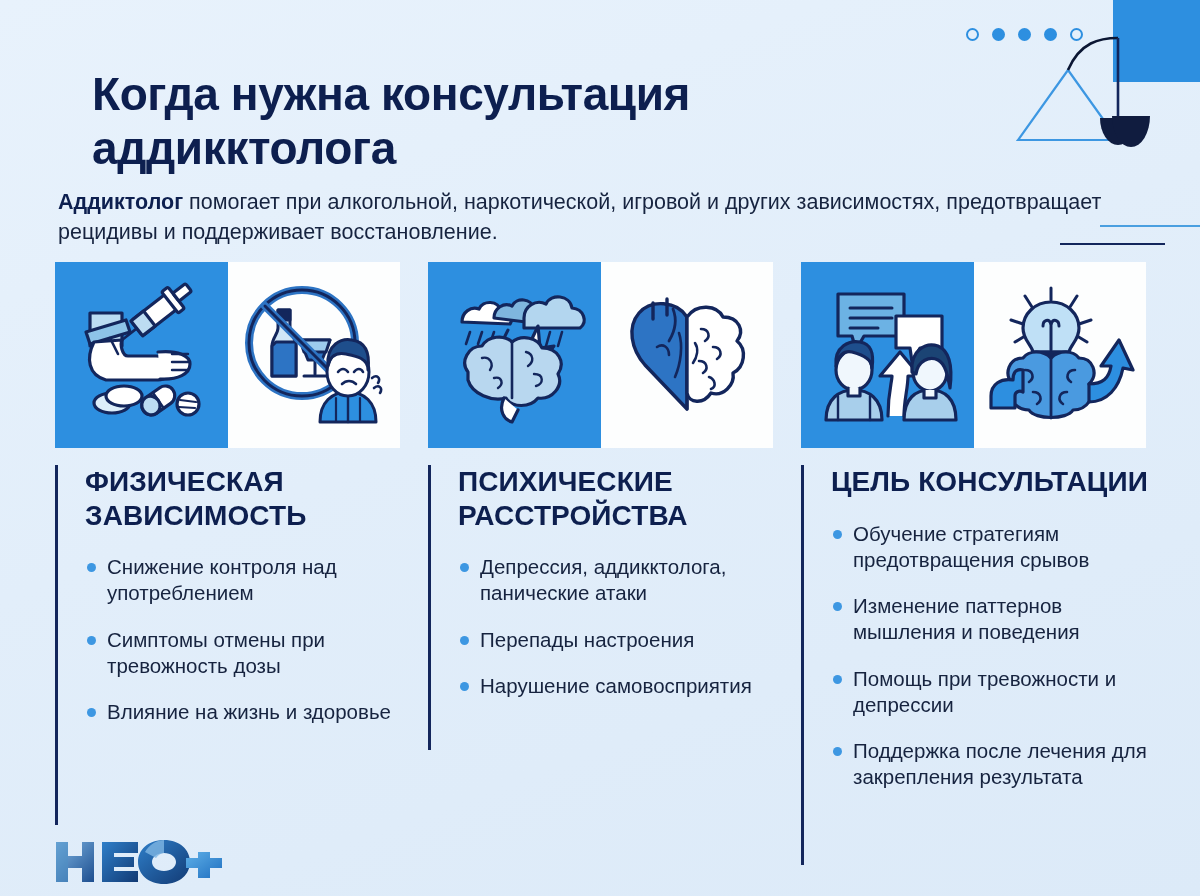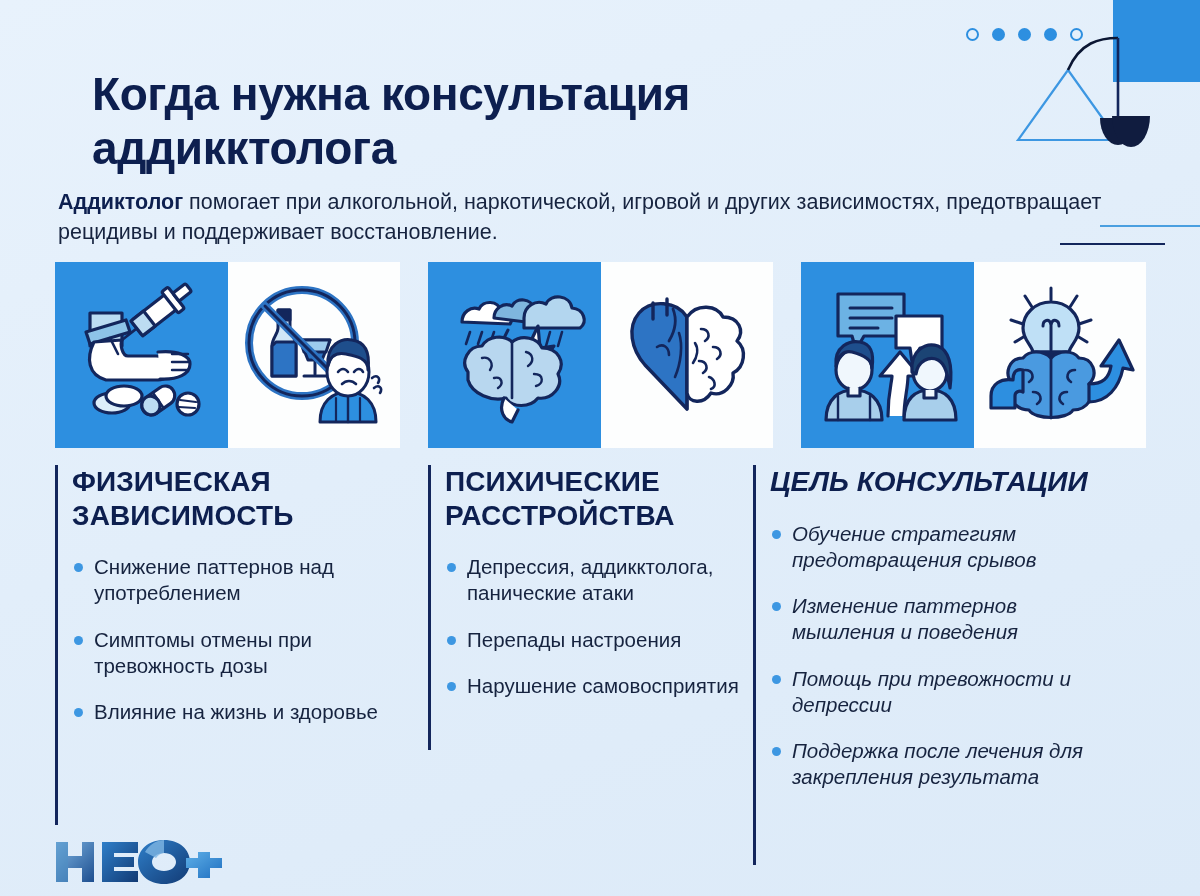--- a/index.html
+++ b/index.html
@@ -35,25 +35,25 @@
   .group{position:absolute;top:0;height:186px;display:flex;}
   .g1{left:55px;width:345px;}
   .g2{left:428px;width:345px;}
   .g3{left:801px;width:345px;}
   .tile{width:50%;height:100%;position:relative;overflow:hidden;}
   .tile.blue{background:#2d8fe0;}
   .tile.white{background:#fdfefe;}
   .tile svg{position:absolute;left:50%;top:50%;transform:translate(-50%,-50%);}
 
   
-  .col{position:absolute;top:465px;padding-left:17px;box-sizing:border-box;}
+  .col{position:absolute;top:465px;padding-left:30px;box-sizing:border-box;}
   .col:before{content:"";position:absolute;left:0;top:0;width:3px;bottom:0;background:#13265c;}
   .c1{left:55px;width:350px;height:360px;}
   .c2{left:428px;width:350px;height:285px;}
-  .c3{left:753px;width:360px;height:400px;font-style:italic;}
+  .c3{left:801px;width:360px;height:400px;}
   .col-head{font-size:28px;line-height:1.2;font-weight:700;color:#0d1f4f;
     letter-spacing:0.1px;margin:0 0 22px 0;text-transform:uppercase;}
   .bullets{list-style:none;margin:0;padding:0;}
   .bullets li{position:relative;padding-left:22px;margin-bottom:20px;
     font-size:20.5px;line-height:1.28;color:#16233f;}
   .bullets li:before{content:"";position:absolute;left:2px;top:9px;
     width:9px;height:9px;border-radius:50%;background:#3d97e2;}
 
   
   .logo{position:absolute;left:52px;top:838px;}
@@ -257,21 +257,21 @@
             <path d="M104,104 C118,104 124,98 126,86 L116,86 L134,60 L148,90 L138,88 C134,108 122,122 104,122 Z" fill="#2d8fe0"></path>
           </g>
         </svg>
       </div>
     </div>
   </div>
 
   <div class="col c1">
     <h2 class="col-head">ФИЗИЧЕСКАЯ ЗАВИСИМОСТЬ</h2>
     <ul class="bullets">
-      <li>Снижение паттернов над употреблением</li>
+      <li>Снижение контроля над употреблением</li>
       <li>Симптомы отмены при тревожность дозы</li>
       <li>Влияние на жизнь и здоровье</li>
     </ul>
   </div>
 
   <div class="col c2">
     <h2 class="col-head">ПСИХИЧЕСКИЕ РАССТРОЙСТВА</h2>
     <ul class="bullets">
       <li>Депрессия, аддикктолога, панические атаки</li>
       <li>Перепады настроения</li>

